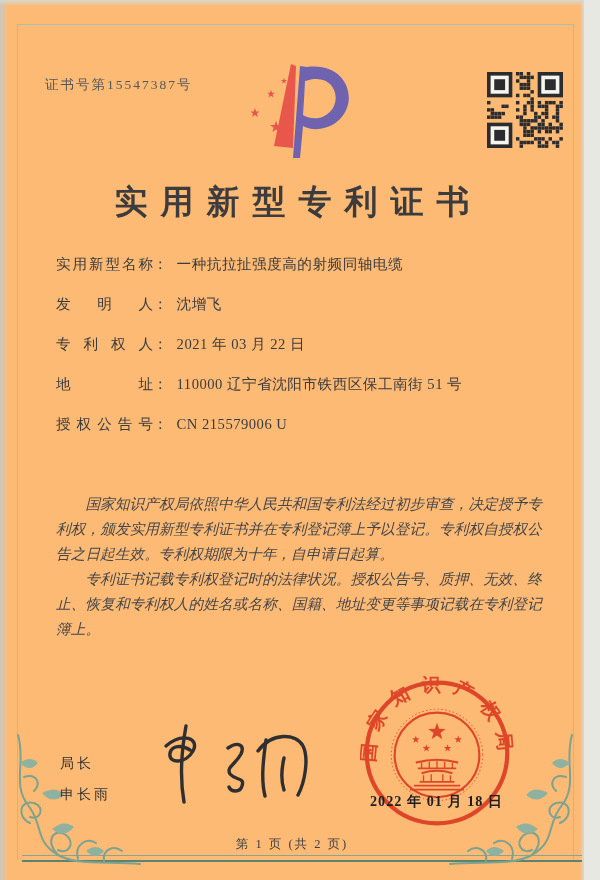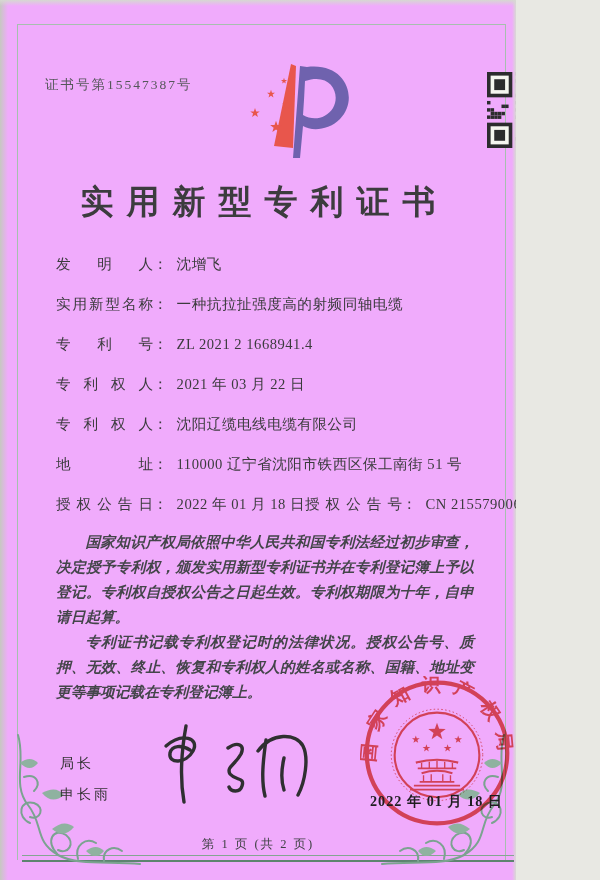--- a/index.html
+++ b/index.html
@@ -1,37 +1,37 @@
 <!DOCTYPE html>
 <html><head>
 <meta charset="utf-8">
 <style>
   html,body{margin:0;padding:0;}
   body{background:#e8e8e3;font-family:"Liberation Serif",serif;}
-  .page{position:relative;width:516px;height:880px;background:#f0abfc;overflow:hidden;color:#3a3a3a;}
+  .page{position:relative;width:584px;height:880px;background:#fdba74;overflow:hidden;color:#3a3a3a;}
   .scan-edge-left{position:absolute;left:0;top:0;bottom:0;width:8px;background:linear-gradient(90deg,#c6c8c1,rgba(245,246,240,0));}
   .scan-edge-top{position:absolute;left:0;top:0;right:0;height:6px;background:linear-gradient(180deg,#d6d8d1,rgba(245,246,240,0));}
   .scan-edge-right{position:absolute;right:0;top:0;bottom:0;width:4px;background:linear-gradient(270deg,#d8dad3,rgba(245,246,240,0));}
   .frame{position:absolute;left:17px;top:24px;right:10px;bottom:20px;border:1.5px solid #a6bfae;border-bottom:none;}
   .bottom-rule{position:absolute;left:22px;right:2px;top:855px;height:4px;border-top:1.2px solid #84a692;border-bottom:2.6px solid #5d8370;}
   .corner{position:absolute;bottom:15px;width:138px;height:132px;}
   .corner-l{left:8px;}
   .corner-r{right:2px;transform:scaleX(-1);}
   .cert-no{position:absolute;left:45px;top:76px;font-size:13.5px;letter-spacing:2px;color:#55575a;}
   .logo{position:absolute;left:243px;top:60px;width:114px;height:102px;}
   .qr{position:absolute;left:487px;top:72px;width:76px;height:76px;}
   .title{position:absolute;left:0;right:0;top:176px;margin:4px;text-align:center;font-size:33px;font-weight:600;letter-spacing:13px;padding-left:13px;color:#3c3c3e;font-family:"Liberation Serif",serif;}
   .fields{position:absolute;left:56px;right:34px;top:255px;font-size:14.6px;color:#3b3b3d;}
   .field-row{height:22px;margin-bottom:18px;white-space:nowrap;}
   .flabel{display:inline-block;width:97px;text-align:justify;text-align-last:justify;vertical-align:top;}
   .fvalue{margin-left:9px;letter-spacing:0.5px;}
   .grant-row{display:flex;height:22px;white-space:nowrap;}
   .grant-a{flex:0 0 248px;}
   .grant-b{flex:1;}
-  .body-text{position:absolute;left:56px;right:42px;top:530px;font-size:14.7px;line-height:25px;text-align:justify;font-style:italic;color:#44454a;font-weight:bold;}
+  .body-text{position:absolute;left:56px;right:42px;top:492px;font-size:14.7px;line-height:25px;text-align:justify;font-style:italic;color:#44454a;}
   .body-text p{margin:0;text-indent:2em;}
   .director{position:absolute;left:60px;top:748px;font-size:14px;letter-spacing:3px;line-height:31px;color:#333;}
   .signature{position:absolute;left:146px;top:714px;width:178px;height:98px;}
   .seal{position:absolute;left:360px;top:676px;width:154px;height:154px;mix-blend-mode:multiply;opacity:.9;}
   .seal-date{position:absolute;left:370px;top:792px;font-size:14.2px;letter-spacing:1px;font-weight:600;color:#1e1e20;}
   .footer{position:absolute;left:0;right:0;top:836px;text-align:center;font-size:12.5px;letter-spacing:2px;color:#3f4144;}
 </style>
 </head>
 <body>
 
@@ -222,41 +222,32 @@
       <rect x="57.904761904761905" y="7.238095238095238" width="10.857142857142858" height="10.857142857142858" fill="#2c2c2e"></rect>
       <rect x="0" y="50.666666666666664" width="25.333333333333332" height="25.333333333333332" fill="#2c2c2e"></rect>
       <rect x="3.619047619047619" y="54.285714285714285" width="18.095238095238095" height="18.095238095238095" fill="#f5f6f0"></rect>
       <rect x="7.238095238095238" y="57.904761904761905" width="10.857142857142858" height="10.857142857142858" fill="#2c2c2e"></rect>
     </svg>
 
   <h1 class="title">实用新型专利证书</h1>
 
   <div class="fields">
     <div class="field-row">
+      <span class="flabel">实用新型名称</span><span>：</span><span class="fvalue">一种抗拉扯强度高的射频同轴电缆</span>
+    </div>
+    <div class="field-row">
       <span class="flabel">发明人</span><span>：</span><span class="fvalue">沈增飞</span>
-    </div>
-    <div class="field-row">
-      <span class="flabel">实用新型名称</span><span>：</span><span class="fvalue">一种抗拉扯强度高的射频同轴电缆</span>
-    </div>
-    <div class="field-row">
-      <span class="flabel">专利号</span><span>：</span><span class="fvalue">ZL 2021 2 1668941.4</span>
     </div>
     <div class="field-row">
       <span class="flabel">专利权人</span><span>：</span><span class="fvalue">2021 年 03 月 22 日</span>
     </div>
     <div class="field-row">
-      <span class="flabel">专利权人</span><span>：</span><span class="fvalue">沈阳辽缆电线电缆有限公司</span>
-    </div>
-    <div class="field-row">
       <span class="flabel">地址</span><span>：</span><span class="fvalue">110000 辽宁省沈阳市铁西区保工南街 51 号</span>
     </div>
     <div class="grant-row">
-      <div class="grant-a">
-        <span class="flabel">授权公告日</span><span>：</span><span class="fvalue">2022 年 01 月 18 日</span>
-      </div>
       <div class="grant-b">
         <span class="flabel">授权公告号</span><span>：</span><span class="fvalue">CN 215579006 U</span>
       </div>
     </div>
   </div>
 
   <div class="body-text">
     <p>国家知识产权局依照中华人民共和国专利法经过初步审查，决定授予专利权，颁发实用新型专利证书并在专利登记簿上予以登记。专利权自授权公告之日起生效。专利权期限为十年，自申请日起算。</p>
     <p>专利证书记载专利权登记时的法律状况。授权公告号、质押、无效、终止、恢复和专利权人的姓名或名称、国籍、地址变更等事项记载在专利登记簿上。</p>
   </div>

